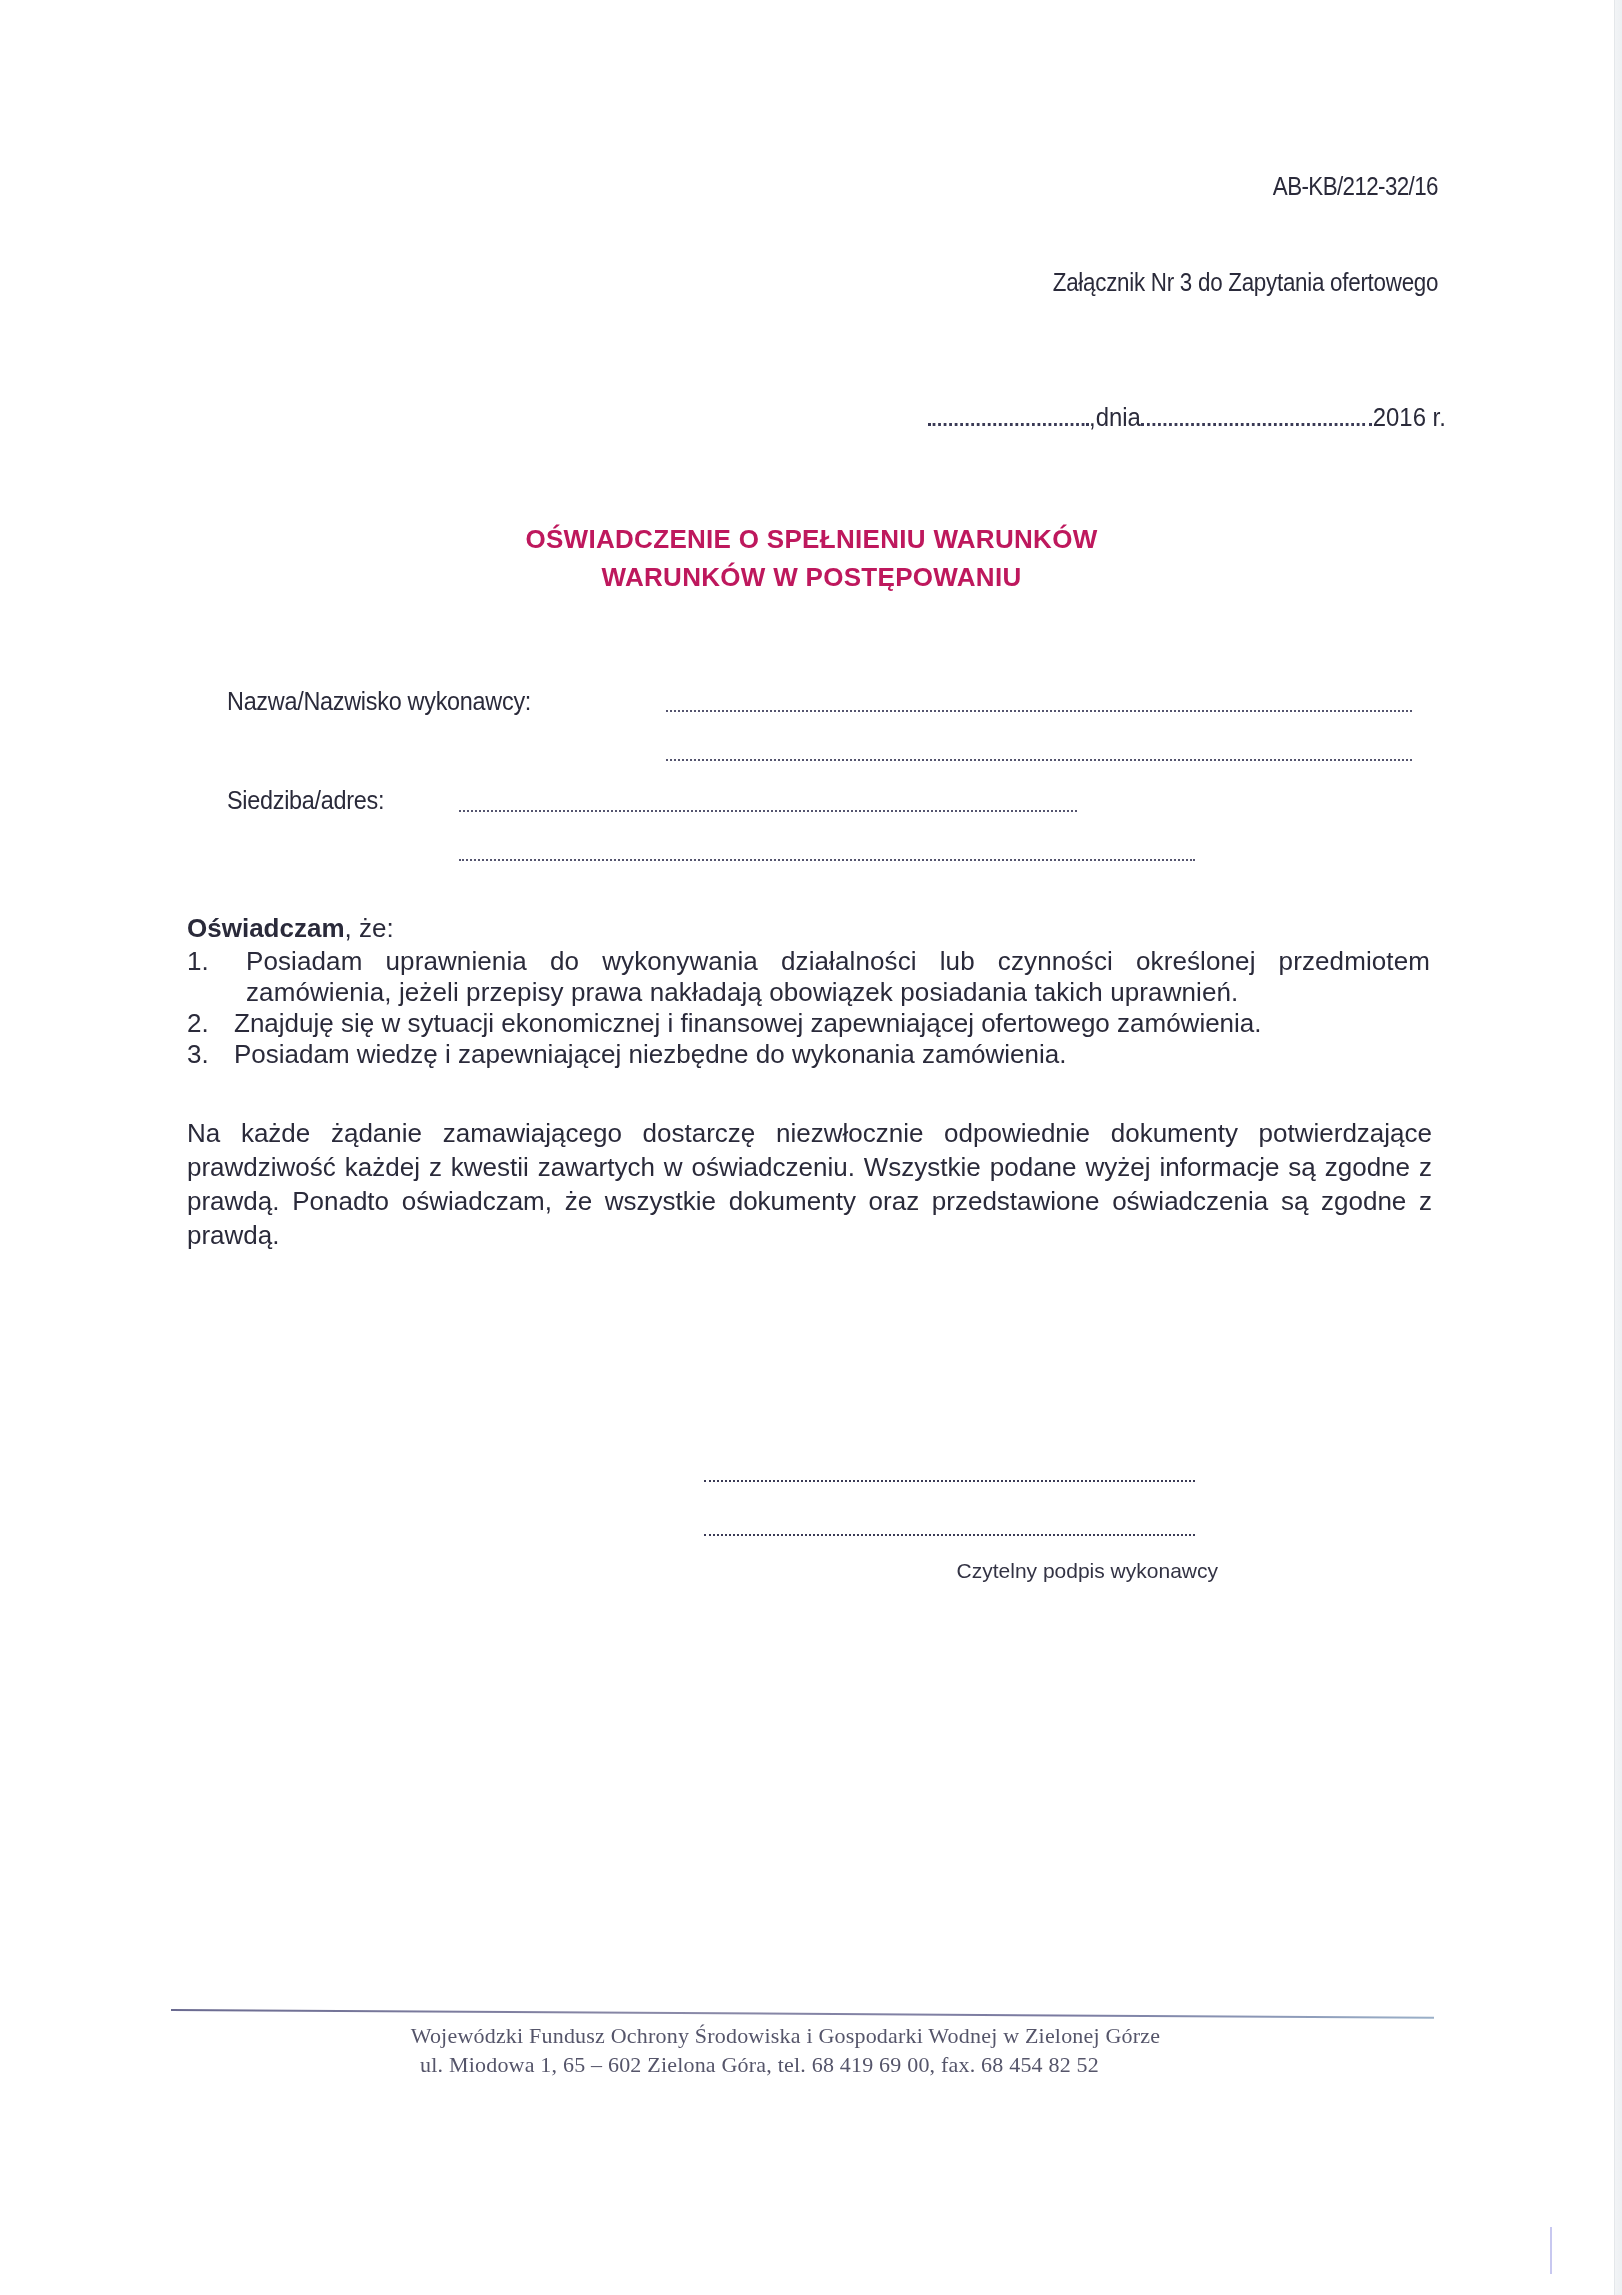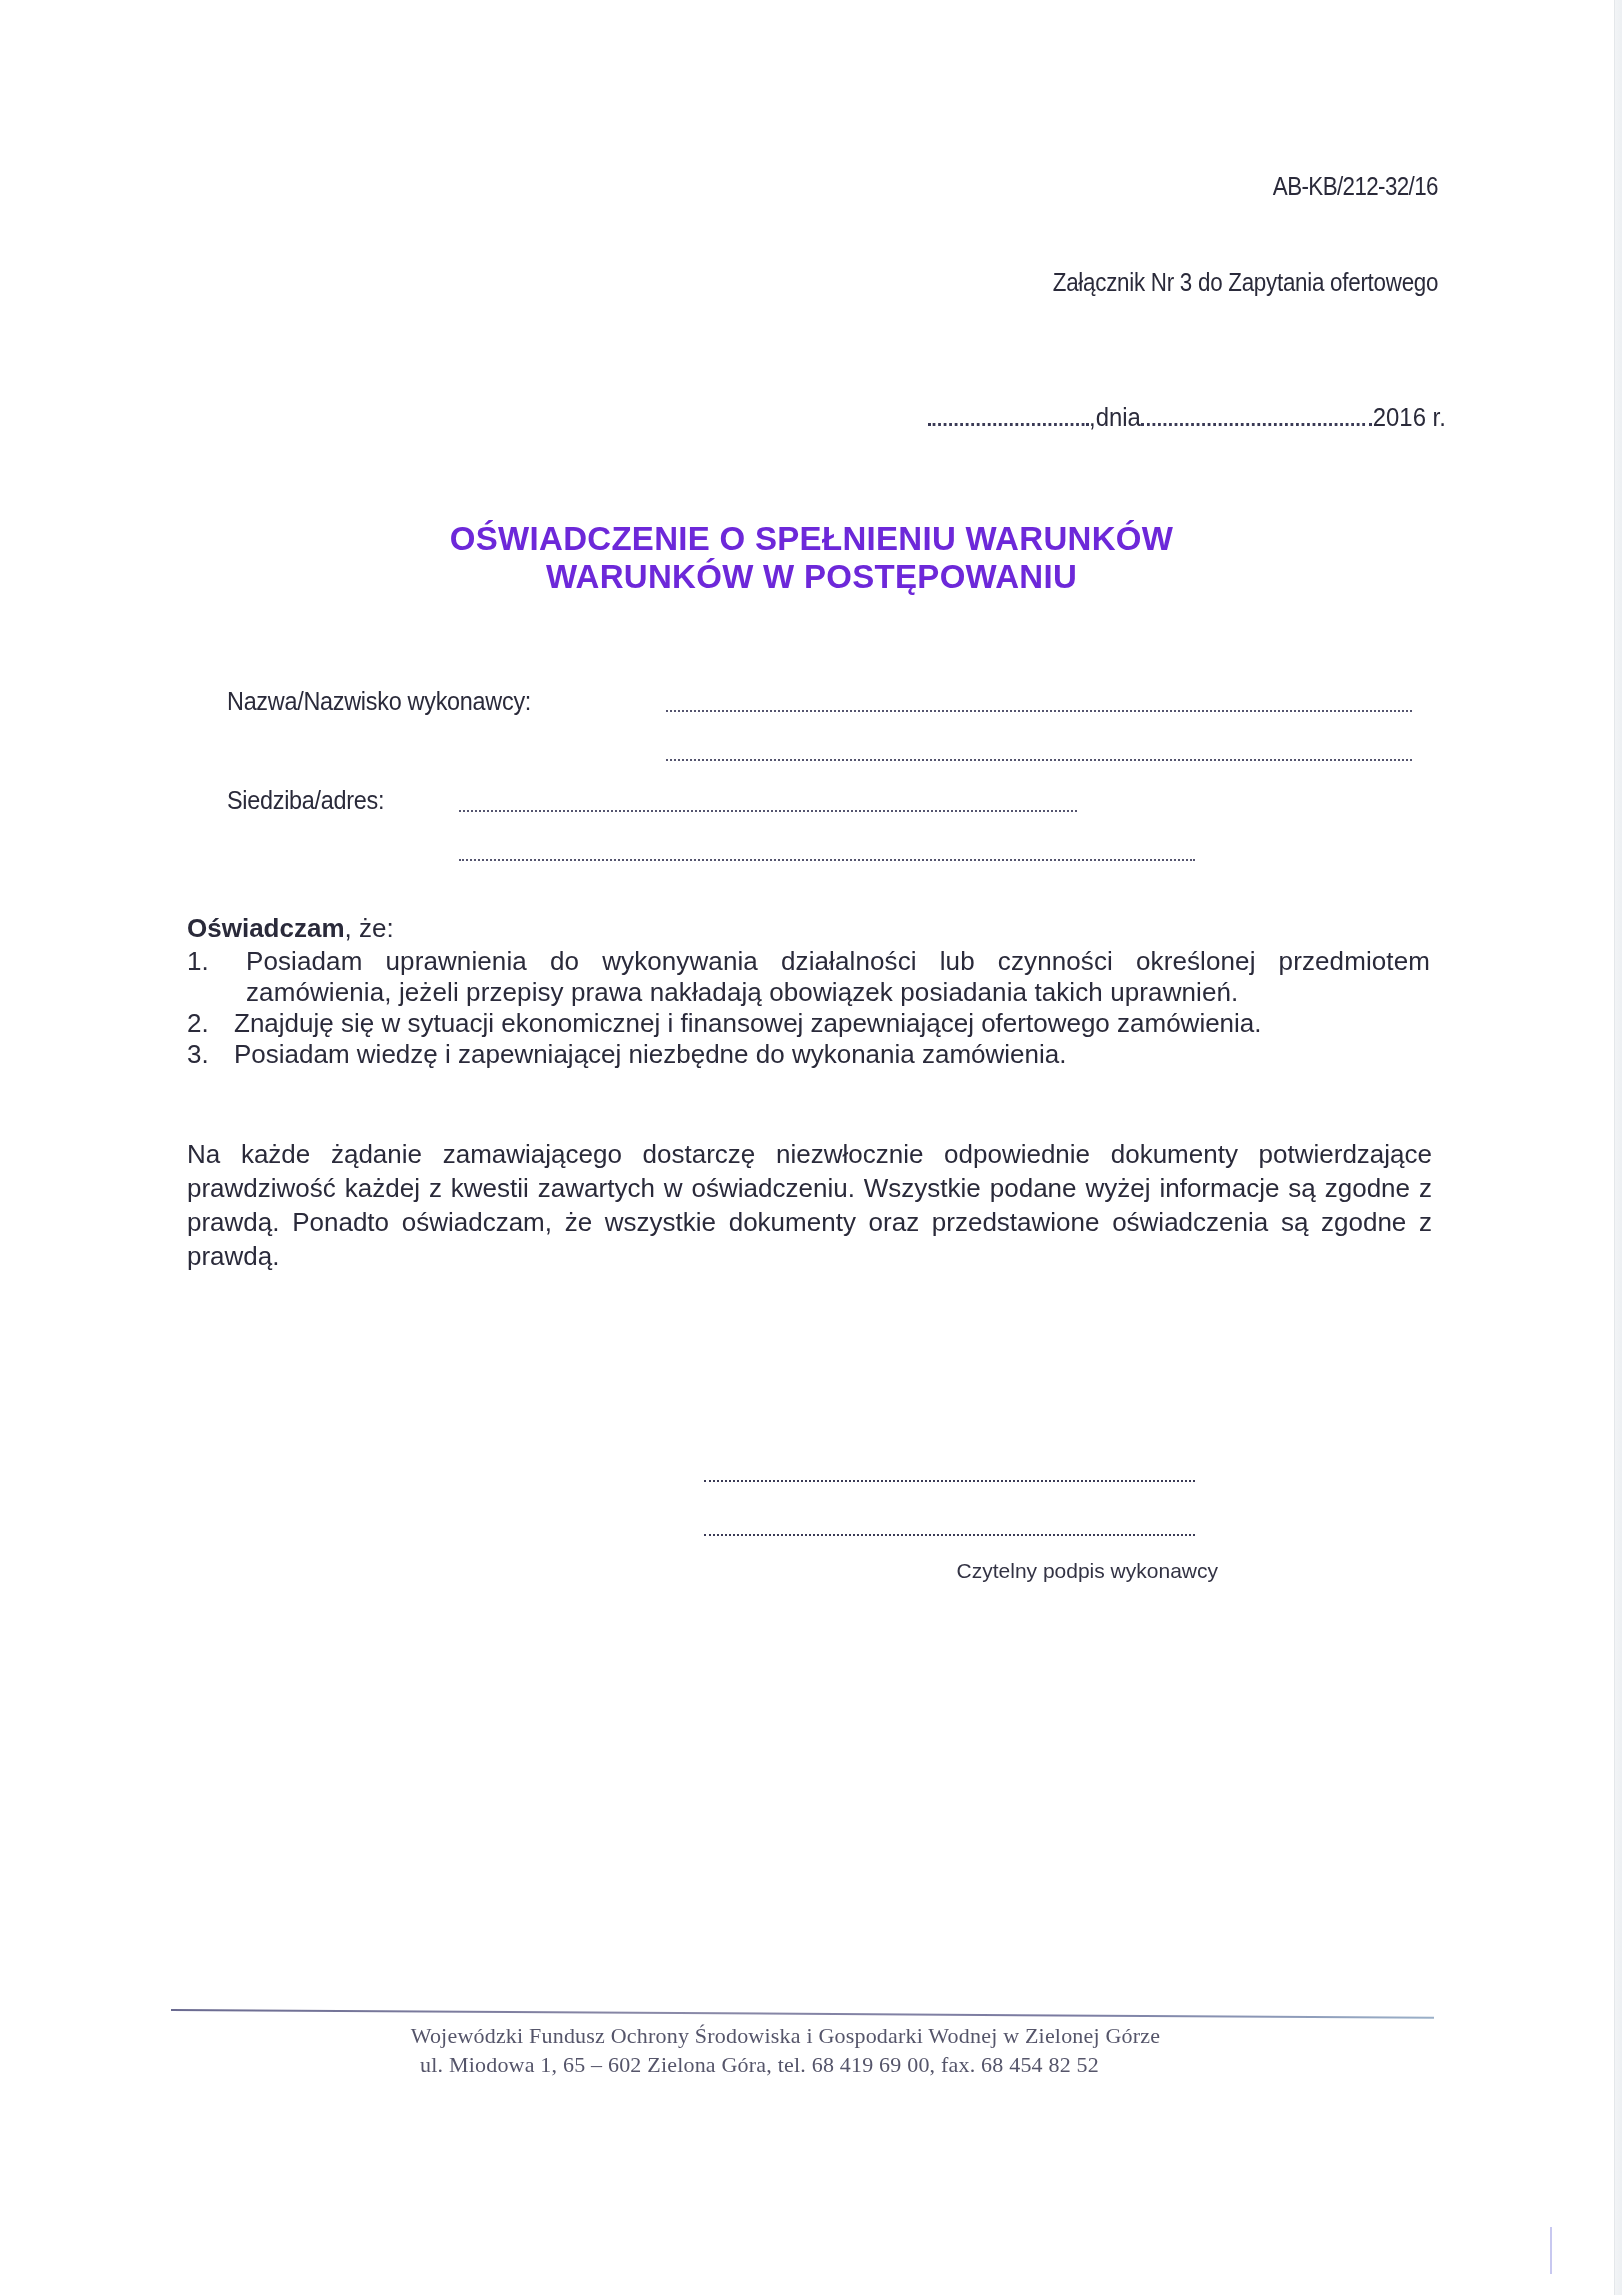--- a/index.html
+++ b/index.html
@@ -66,23 +66,23 @@
       border-bottom: 3.3px dotted #3a3a55;
       height: 0;
       margin-bottom: 2.6px;
     }
     .title {
       left: 0;
       right: 0;
       top: 520px;
       text-align: center;
       font-weight: bold;
-      font-size: 33px;
+      font-size: 26px;
       line-height: 38px;
-      color: #6d28d9;
+      color: #be185d;
       letter-spacing: 0.3px;
     }
     .field-label {
       font-size: 26px;
       letter-spacing: -0.3px;
       transform: scaleX(0.9);
       transform-origin: left center;
       white-space: nowrap;
     }
     .field-dots {
@@ -116,21 +116,20 @@
       text-align-last: left;
     }
     .item-1 .txt { letter-spacing: 0.1px; margin-left: 12px; }
     .paragraph {
       left: 187px;
       top: 1116px;
       width: 1245px;
       font-size: 26px;
       line-height: 34px;
       text-align: justify;
-      margin-top: 21px;
     }
     .sig-dots {
       position: absolute;
       left: 704px;
       width: 491px;
       height: 0;
       border-bottom: 2.6px dotted #3a3a55;
     }
     .sig-label {
       left: 681px;

